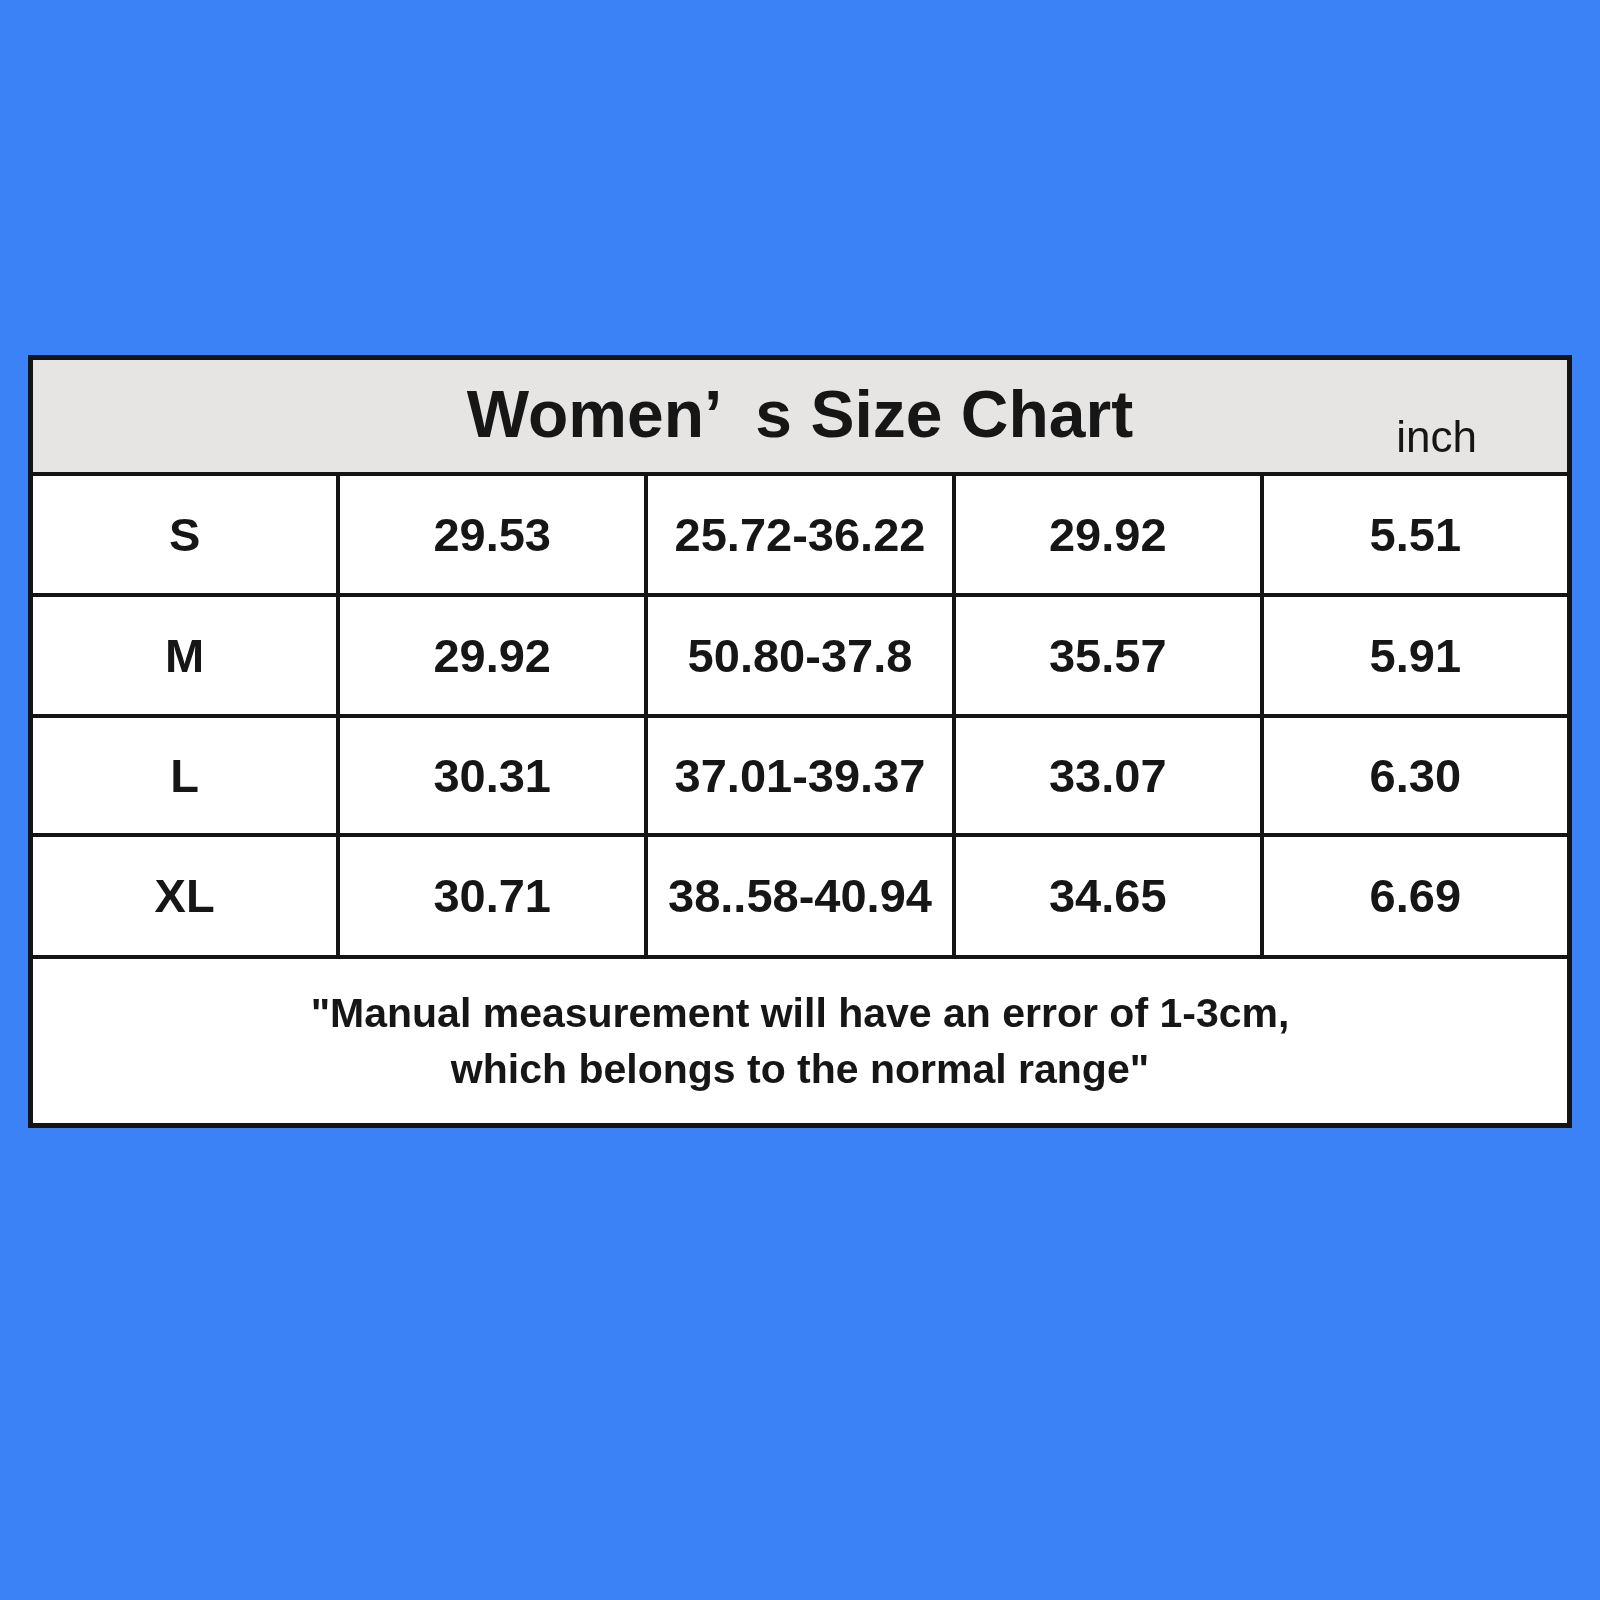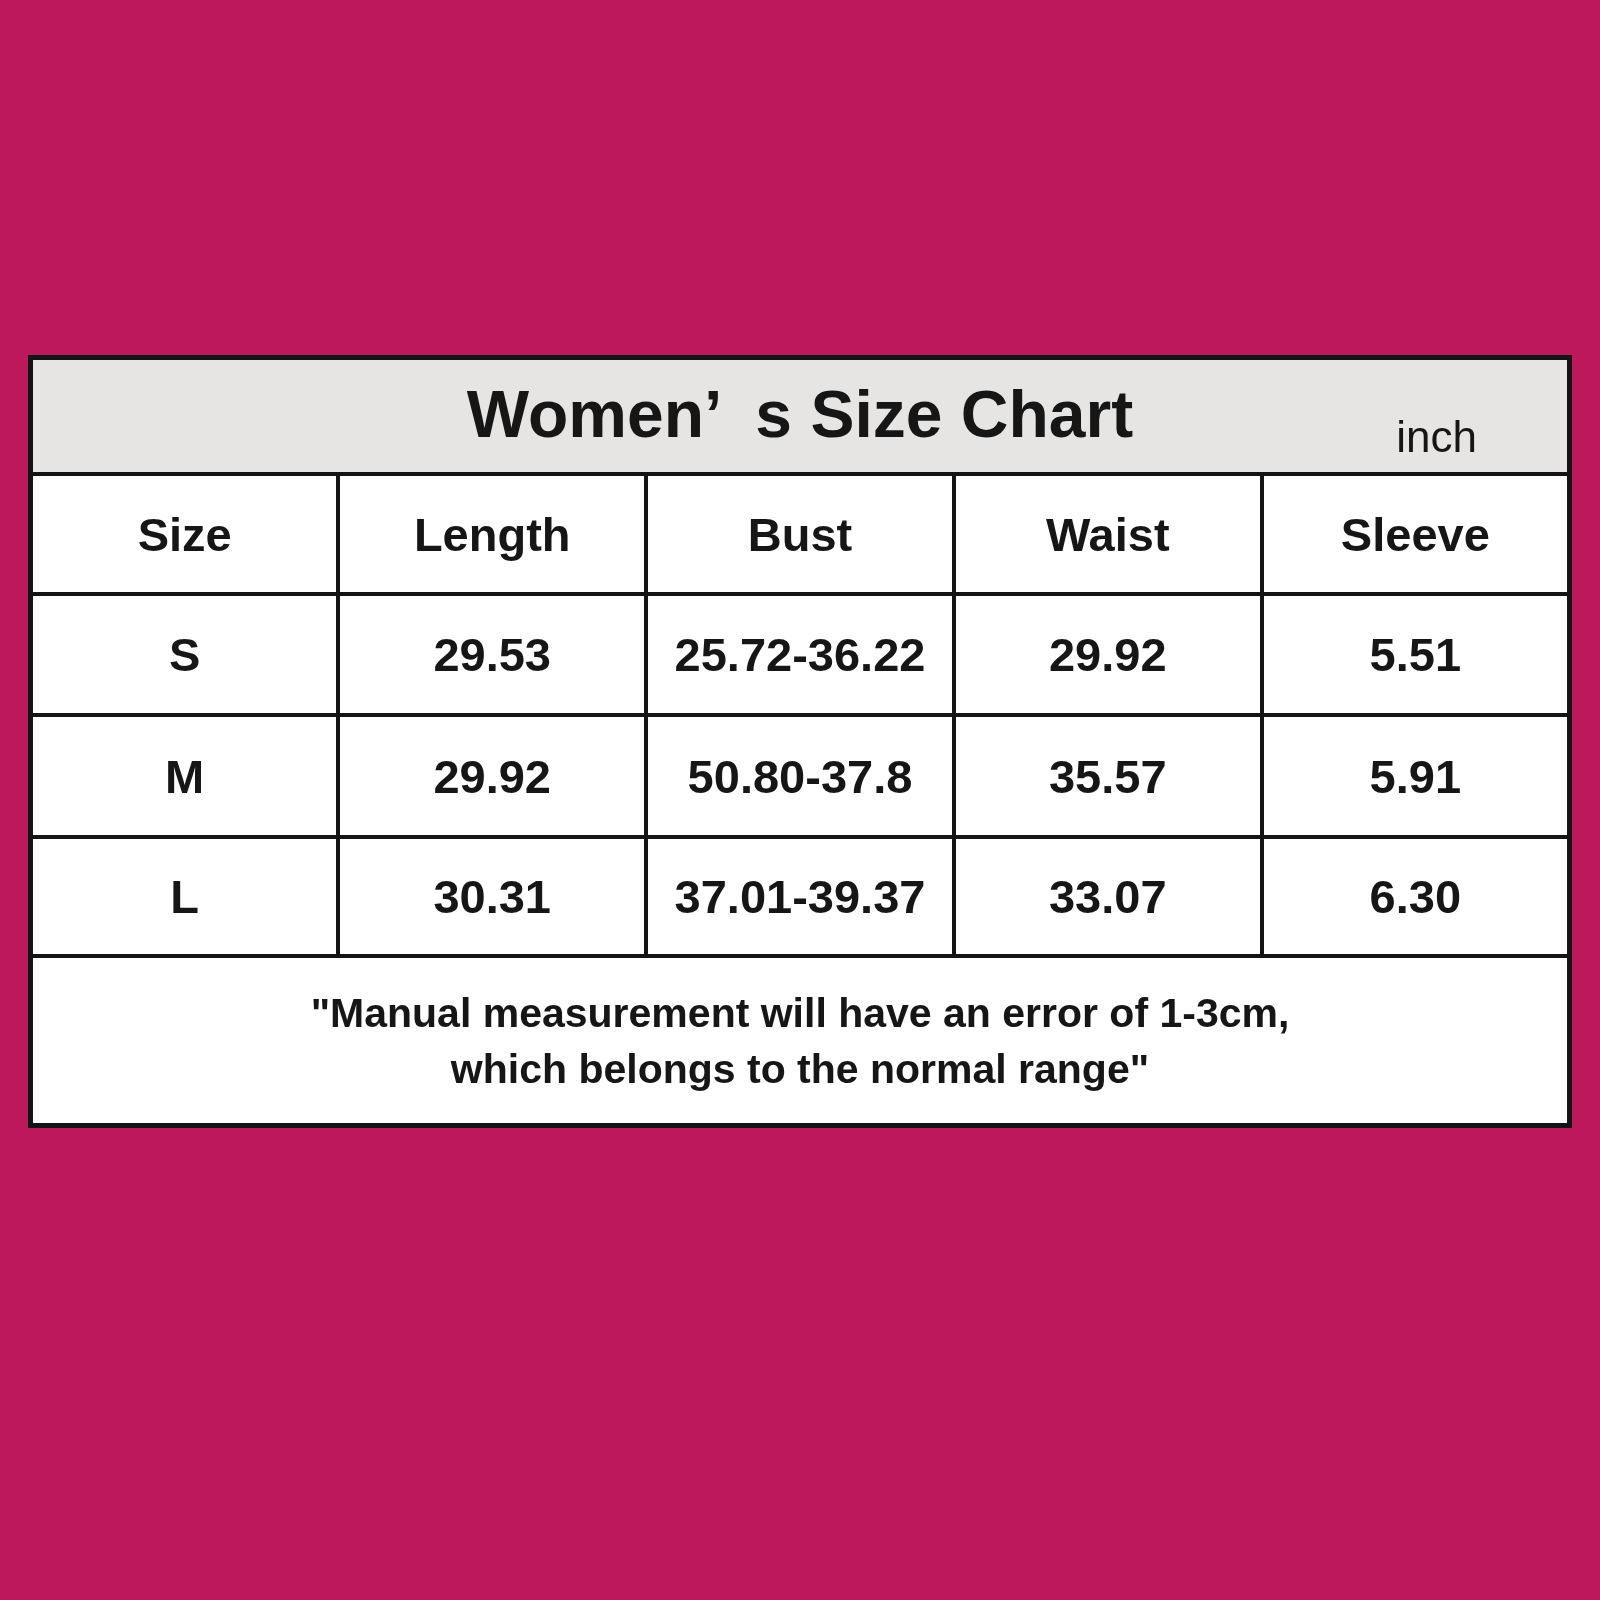--- a/index.html
+++ b/index.html
@@ -9,21 +9,21 @@
     width: 1600px;
     height: 1600px;
     font-family: "Liberation Sans", sans-serif;
     color: #1b1b1b;
     -webkit-font-smoothing: antialiased;
   }
   .canvas {
     position: relative;
     width: 1600px;
     height: 1600px;
-    background: #be185d;
+    background: #3b82f6;
     overflow: hidden;
   }
   table.size-table {
     position: absolute;
     left: 28px;
     top: 355px;
     width: 1544px;
     height: 773px;
     border-collapse: collapse;
     table-layout: fixed;
@@ -106,27 +106,20 @@
         <col style="width:20%">
         <col style="width:20%">
     </colgroup>
     <tbody>
       <tr class="title-row">
         <td class="title-cell" colspan="5">
           <div class="title-text">Women’  s Size Chart</div>
           <div class="unit-text">inch</div>
         </td>
       </tr>
-      <tr class="header-row">
-        <th class="col-header">Size</th>
-        <th class="col-header">Length</th>
-        <th class="col-header">Bust</th>
-        <th class="col-header">Waist</th>
-        <th class="col-header">Sleeve</th>
-      </tr>
       <tr class="data-row">
         <td class="data-cell">S</td>
         <td class="data-cell">29.53</td>
         <td class="data-cell">25.72-36.22</td>
         <td class="data-cell">29.92</td>
         <td class="data-cell">5.51</td>
       </tr>
       <tr class="data-row">
         <td class="data-cell">M</td>
         <td class="data-cell">29.92</td>
@@ -134,20 +127,27 @@
         <td class="data-cell">35.57</td>
         <td class="data-cell">5.91</td>
       </tr>
       <tr class="data-row data-row-l">
         <td class="data-cell">L</td>
         <td class="data-cell">30.31</td>
         <td class="data-cell">37.01-39.37</td>
         <td class="data-cell">33.07</td>
         <td class="data-cell">6.30</td>
       </tr>
+      <tr class="data-row data-row-xl">
+        <td class="data-cell">XL</td>
+        <td class="data-cell">30.71</td>
+        <td class="data-cell">38..58-40.94</td>
+        <td class="data-cell">34.65</td>
+        <td class="data-cell">6.69</td>
+      </tr>
       <tr class="note-row">
         <td class="note-cell" colspan="5">
           <div class="note-line">"Manual measurement will have an error of 1-3cm,</div>
           <div class="note-line">which belongs to the normal range"</div>
         </td>
       </tr>
     </tbody>
   </table>
 
 </div>

